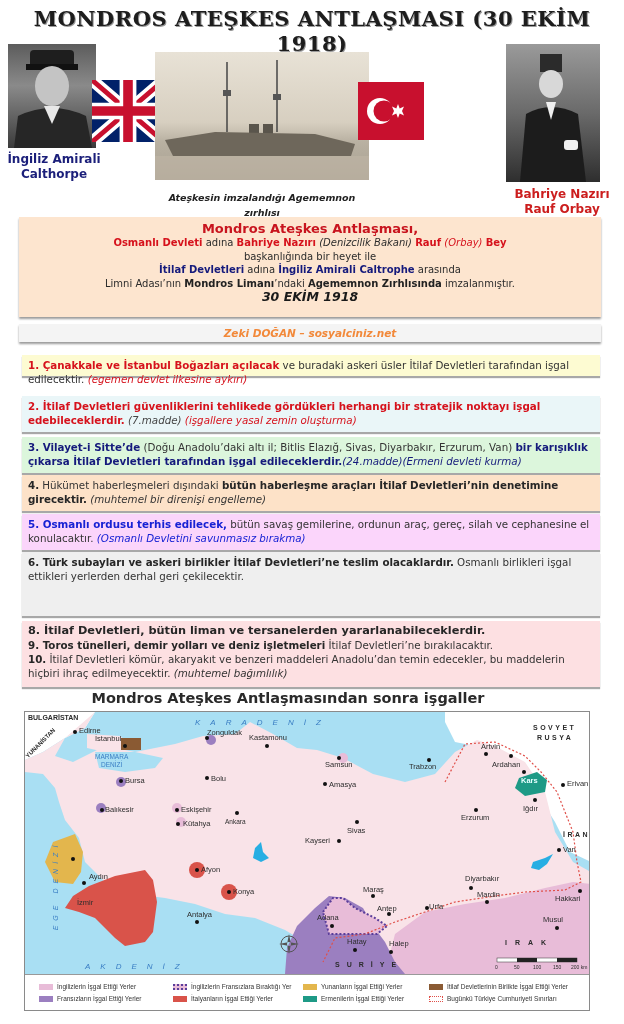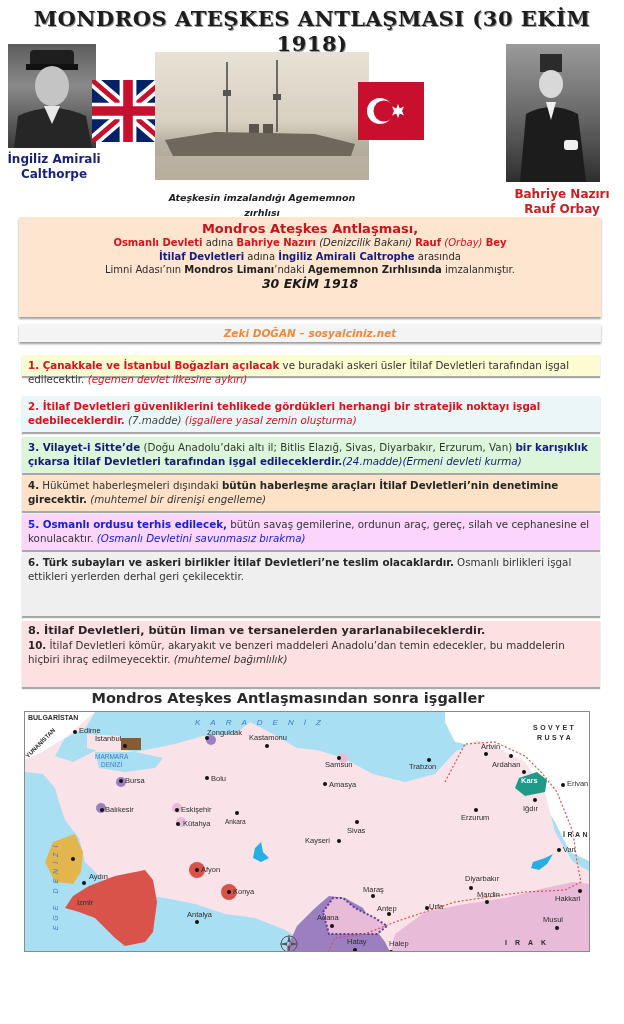--- a/index.html
+++ b/index.html
@@ -69,21 +69,21 @@
   .it-navy { color: #151a7c; font-style: italic; }
   .it-blue { color: #1722d4; font-style: italic; }
   .it-purple { color: #9b17e3; font-style: italic; }
   .it-dark { color: #333; font-style: italic; }
 
   .map-title {
     position: absolute; left: 0; top: 690px; width: 576px; text-align: center;
     font-size: 14.5px; font-weight: bold; color: #2a2a2a;
   }
   .map {
-    position: absolute; left: 24px; top: 711px; width: 566px; height: 241px;
+    position: absolute; left: 24px; top: 711px; width: 566px; height: 300px;
     border: 1px solid #8a8a8a; overflow: hidden; background: #ffffff;
   }
   .map svg { position: absolute; left: 0; top: 0; }
   .map-label { position: absolute; font-size: 7.5px; color: #2d2d2d; white-space: nowrap; font-family: "Liberation Sans", sans-serif; }
   .map-sea { position: absolute; font-size: 8px; color: #3a7ec4; font-style: italic; letter-spacing: 10px; white-space: nowrap; font-family: "Liberation Sans", sans-serif; }
   .map-country { position: absolute; font-size: 7px; font-weight: bold; color: #2b2b2b; letter-spacing: 2.5px; white-space: nowrap; text-align: center; font-family: "Liberation Sans", sans-serif; }
   .dot { position: absolute; width: 4px; height: 4px; border-radius: 50%; background: #111; }
 
   .legend {
     position: absolute; left: 0; top: 262px; width: 566px; height: 38px;
@@ -152,20 +152,21 @@
 <div class="caption cap-orbay">
   <div>Bahriye Nazırı</div>
   <div>Rauf Orbay</div>
 </div>
 
 <div class="summary">
   <div class="headline">Mondros Ateşkes Antlaşması,</div>
   <div>
     <span class="red">Osmanlı Devleti</span><span> adına </span><span class="red">Bahriye Nazırı</span><span class="it"> (Denizcilik Bakanı) </span><span class="red">Rauf</span><span class="it-red"> (Orbay) </span><span class="red">Bey</span>
   </div>
+  <div>başkanlığında bir heyet ile</div>
   <div>
     <span class="navy">İtilaf Devletleri</span><span> adına </span><span class="navy">İngiliz Amirali Caltrophe</span><span> arasında</span>
   </div>
   <div>
     <span>Limni Adası’nın </span><span class="blk">Mondros Limanı</span><span>’ndaki </span><span class="blk">Agememnon Zırhlısında</span><span> imzalanmıştır.</span>
   </div>
   <div class="date">30 EKİM 1918</div>
 </div>
 
 <div class="credit">Zeki DOĞAN – sosyalciniz.net</div>
@@ -186,20 +187,23 @@
   <span class="bold-blue">5. Osmanlı ordusu terhis edilecek,</span><span> bütün savaş gemilerine, ordunun araç, gereç, silah ve cephanesine el konulacaktır. </span><span class="it-blue">(Osmanlı Devletini savunmasız bırakma)</span>
 </div>
 <div class="article a6">
   <div>
     <span class="bold-blk">6. Türk subayları ve askeri birlikler İtilaf Devletleri’ne teslim olacaklardır.</span><span> Osmanlı birlikleri işgal ettikleri yerlerden derhal geri çekilecektir.</span>
   </div>
 </div>
 <div class="article a8">
   <div class="big">
     <span class="bold-blk">8. İtilaf Devletleri, bütün liman ve tersanelerden yararlanabileceklerdir.</span>
+  </div>
+  <div>
+    <span class="bold-blk">9. Toros tünelleri, demir yolları ve deniz işletmeleri</span><span> İtilaf Devletleri’ne bırakılacaktır.</span>
   </div>
   <div>
     <span class="bold-blk">10.</span><span> İtilaf Devletleri kömür, akaryakıt ve benzeri maddeleri Anadolu’dan temin edecekler, bu maddelerin hiçbiri ihraç edilmeyecektir. </span><span class="it-dark">(muhtemel bağımlılık)</span>
   </div>
 </div>
 
 <div class="map-title">Mondros Ateşkes Antlaşmasından sonra işgaller</div>
 <div class="map">
   <svg width="566" height="262" viewBox="0 0 566 262">
 

